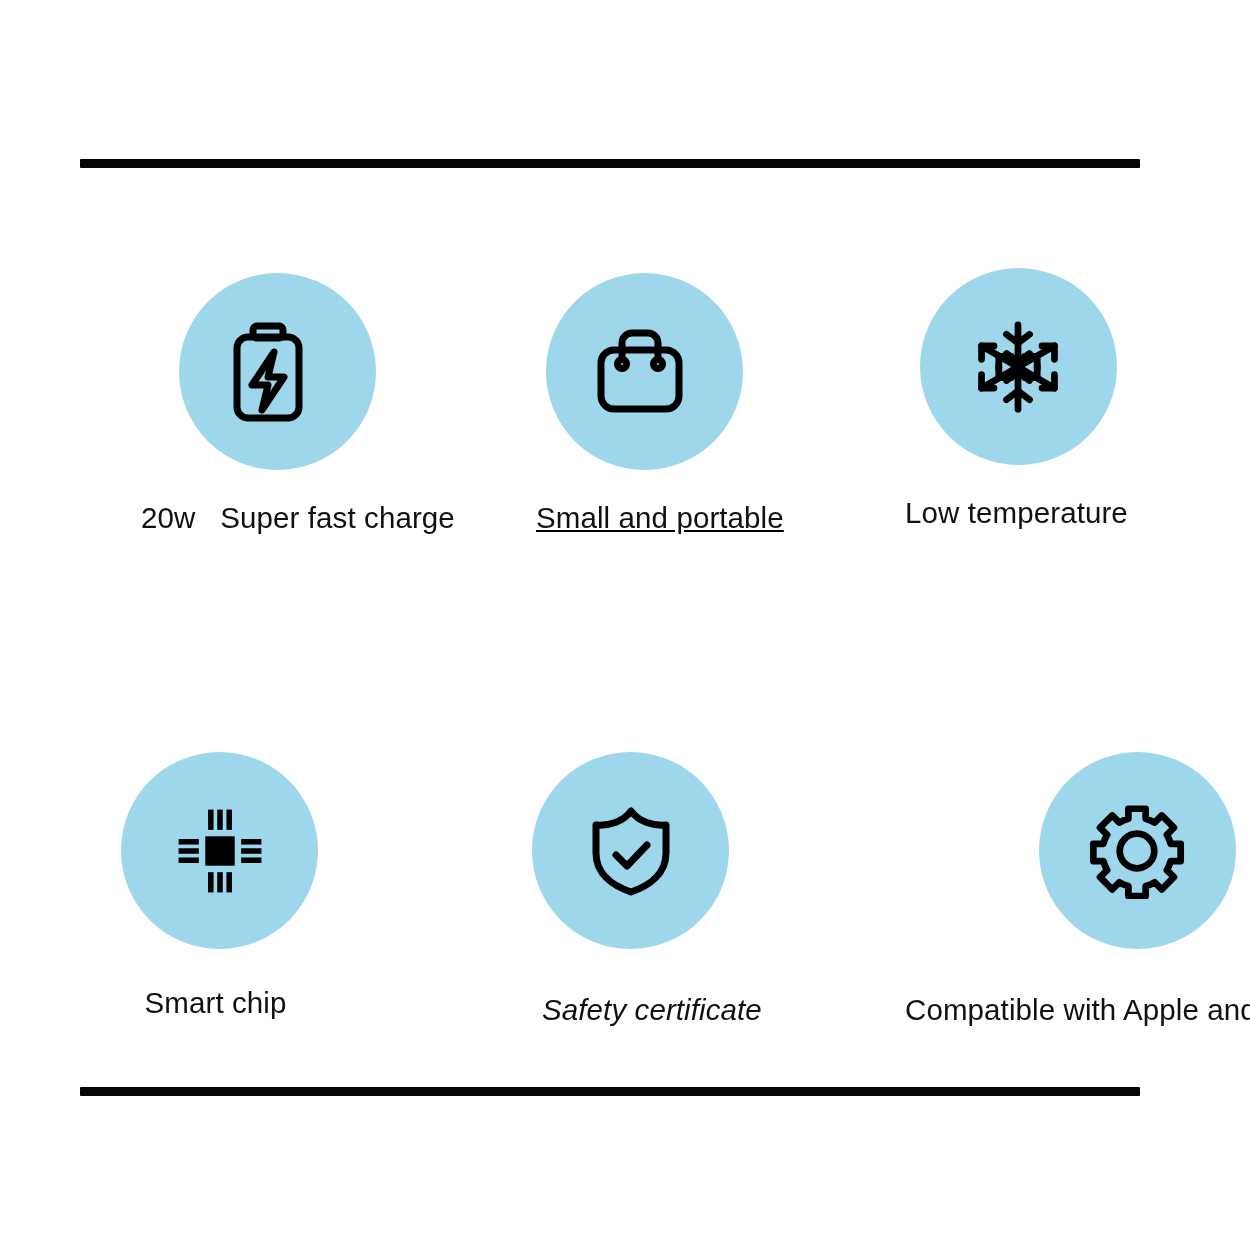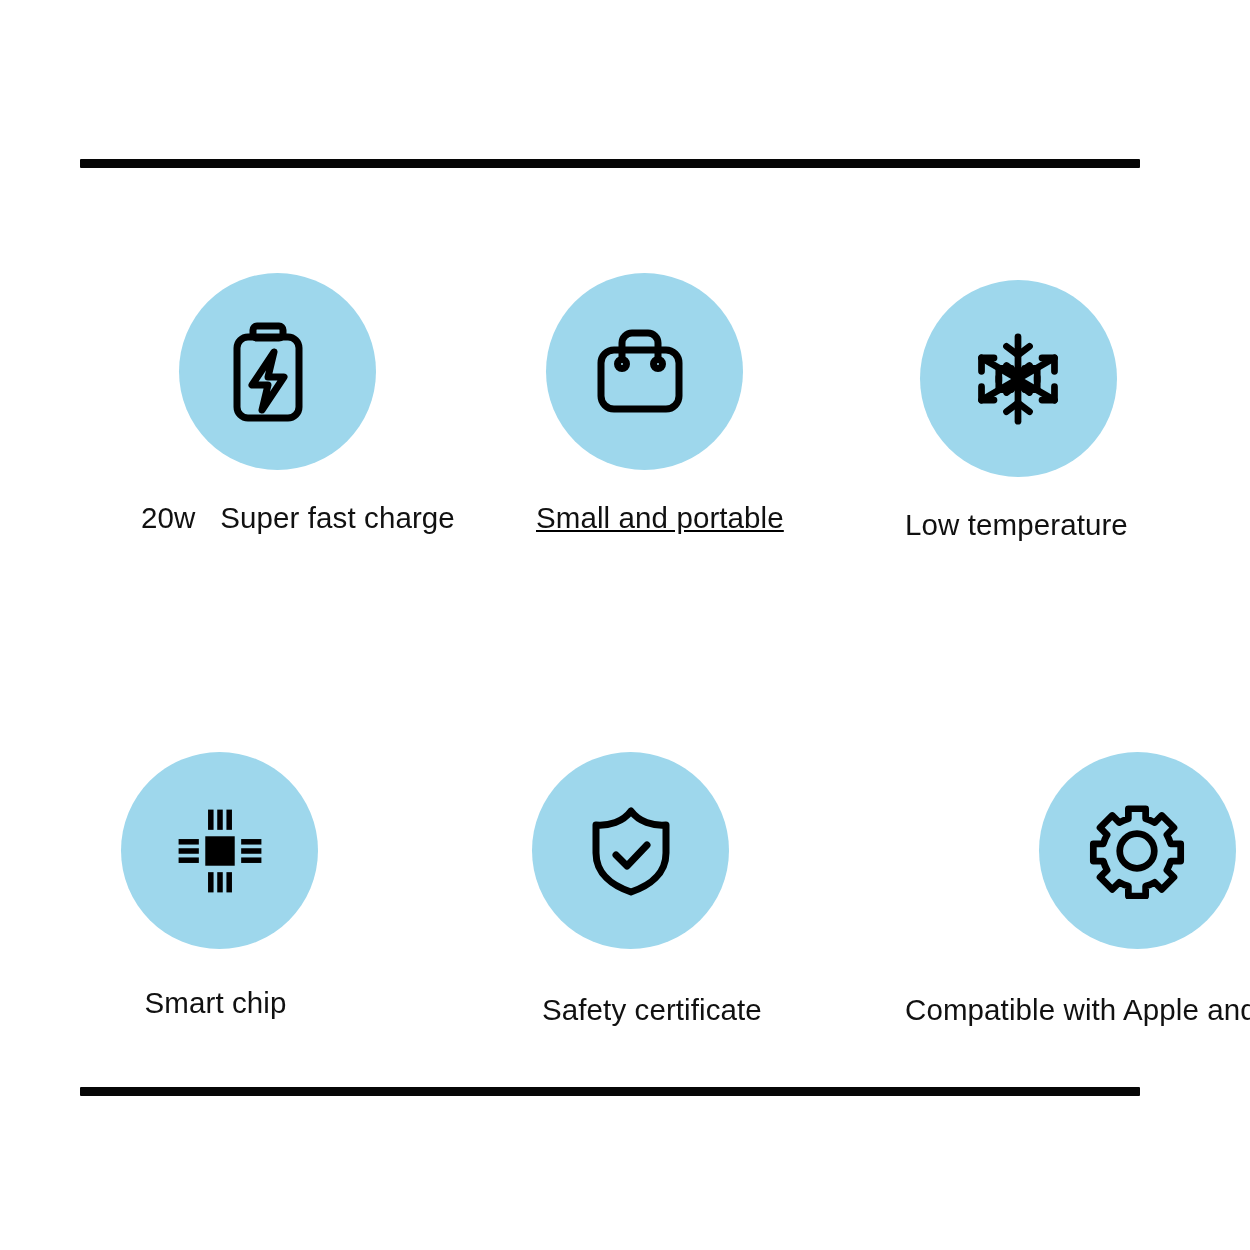--- a/index.html
+++ b/index.html
@@ -58,33 +58,33 @@
     line-height:1.15;
     color:#111111;
     white-space:pre;
     text-align:center;
     letter-spacing:0.1px;
   }
 
   
   .f-1 { left:121px; top:273px; }
   .f-2 { left:521px; top:273px;text-decoration:underline; }
-  .f-3 { left:907px; top:280px;align-items:center; }
+  .f-3 { left:907px; top:268px;align-items:center; }
 
   
   .f-4 { left:121px; top:752px; }
   .f-5 { left:521px; top:752px; }
   .f-6 { left:907px; top:752px; }
 
   
   .f-1 .feature-label { margin-top:31px; transform:translateX(20px); }
   .f-2 .feature-label { margin-top:31px; transform:translateX(15px); }
   .f-3 .feature-label { margin-top:31px; transform:translateX(-2px); }
   .f-4 .feature-label { margin-top:37px; transform:translateX(-4px); }
-  .f-5 .feature-label { margin-top:44px; transform:translateX(21px); }
+  .f-5 .feature-label { margin-top:44px; transform:translateX(21px);font-style:italic; }
   .f-6 .feature-label { margin-top:44px; transform:translateX(-2px); }
 </style>
 </head>
 <body>
 
 <div class="page">
 
   <div class="rule rule-top"></div>
 
   <div class="features">

